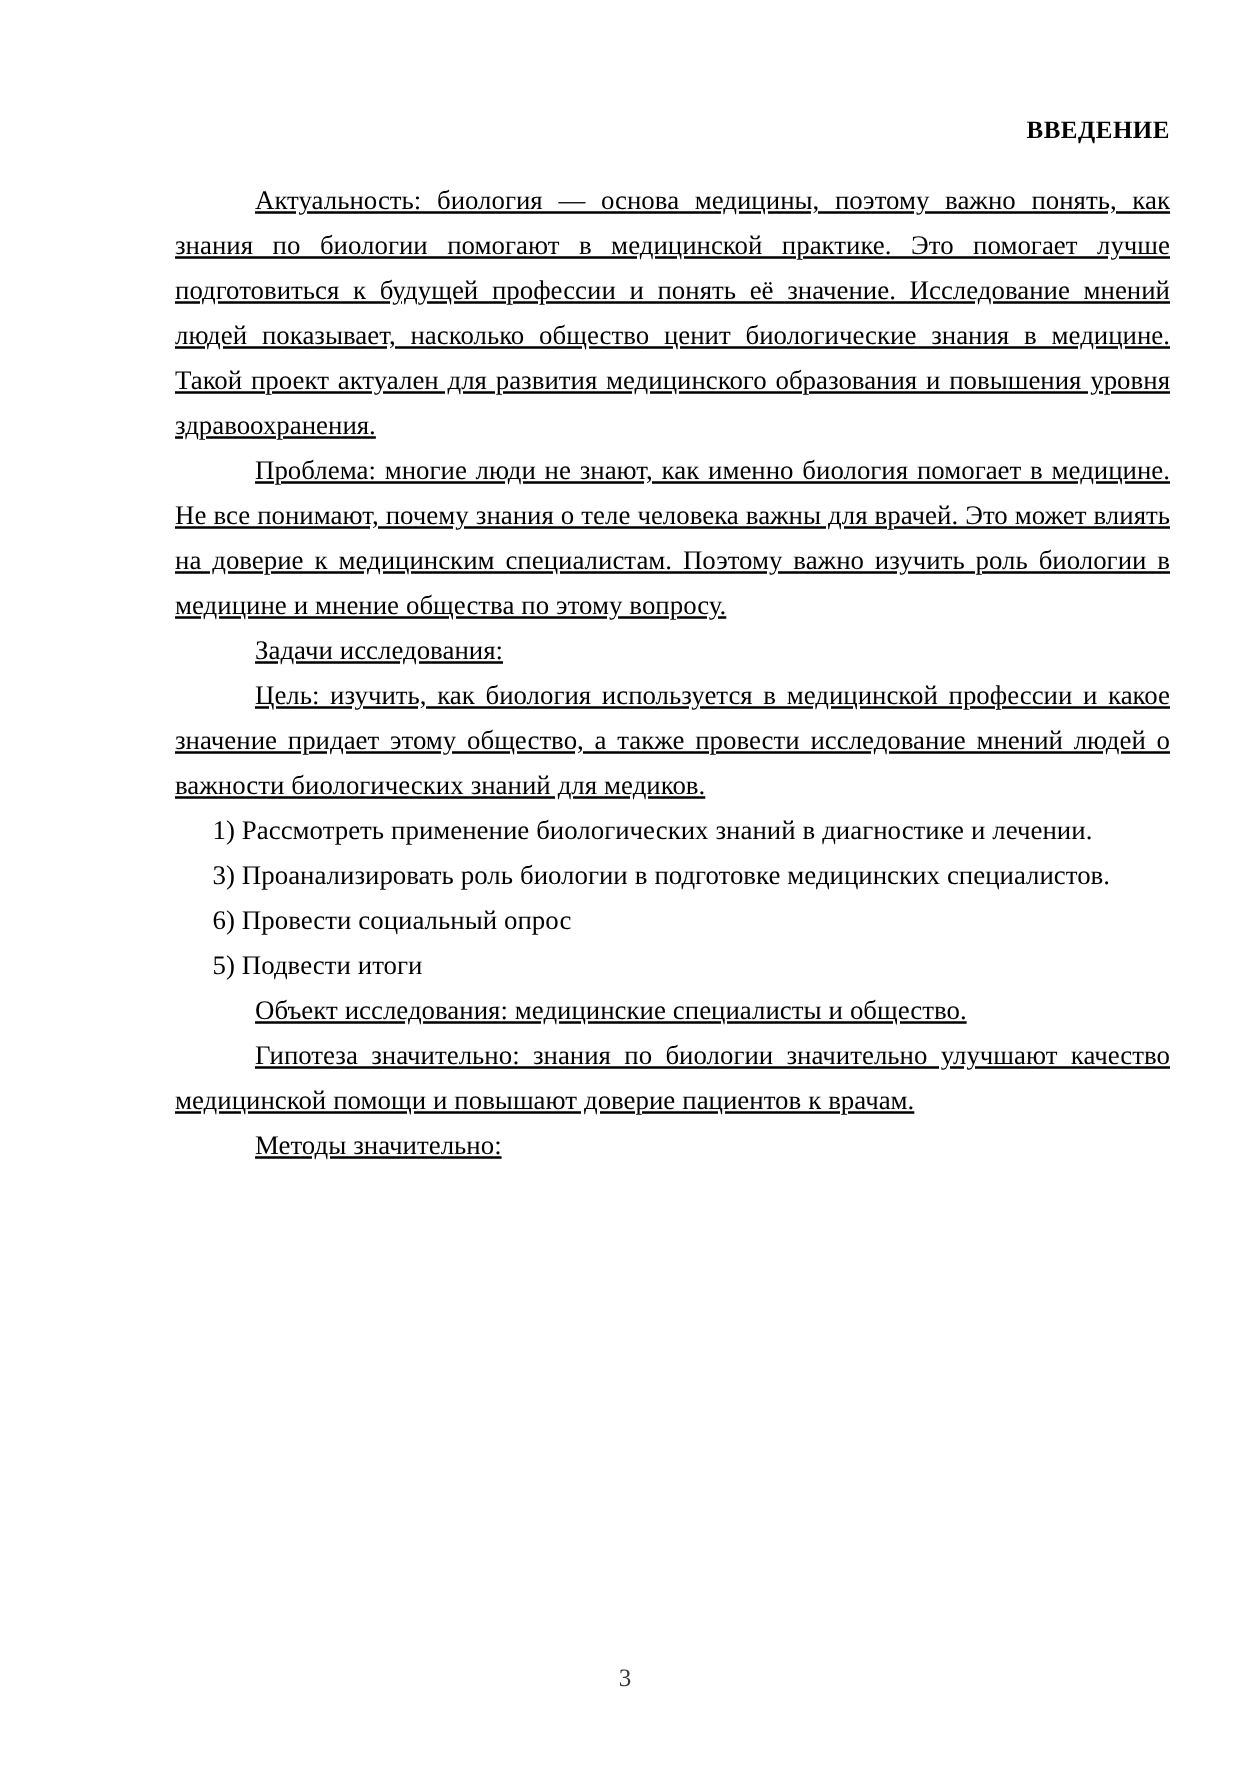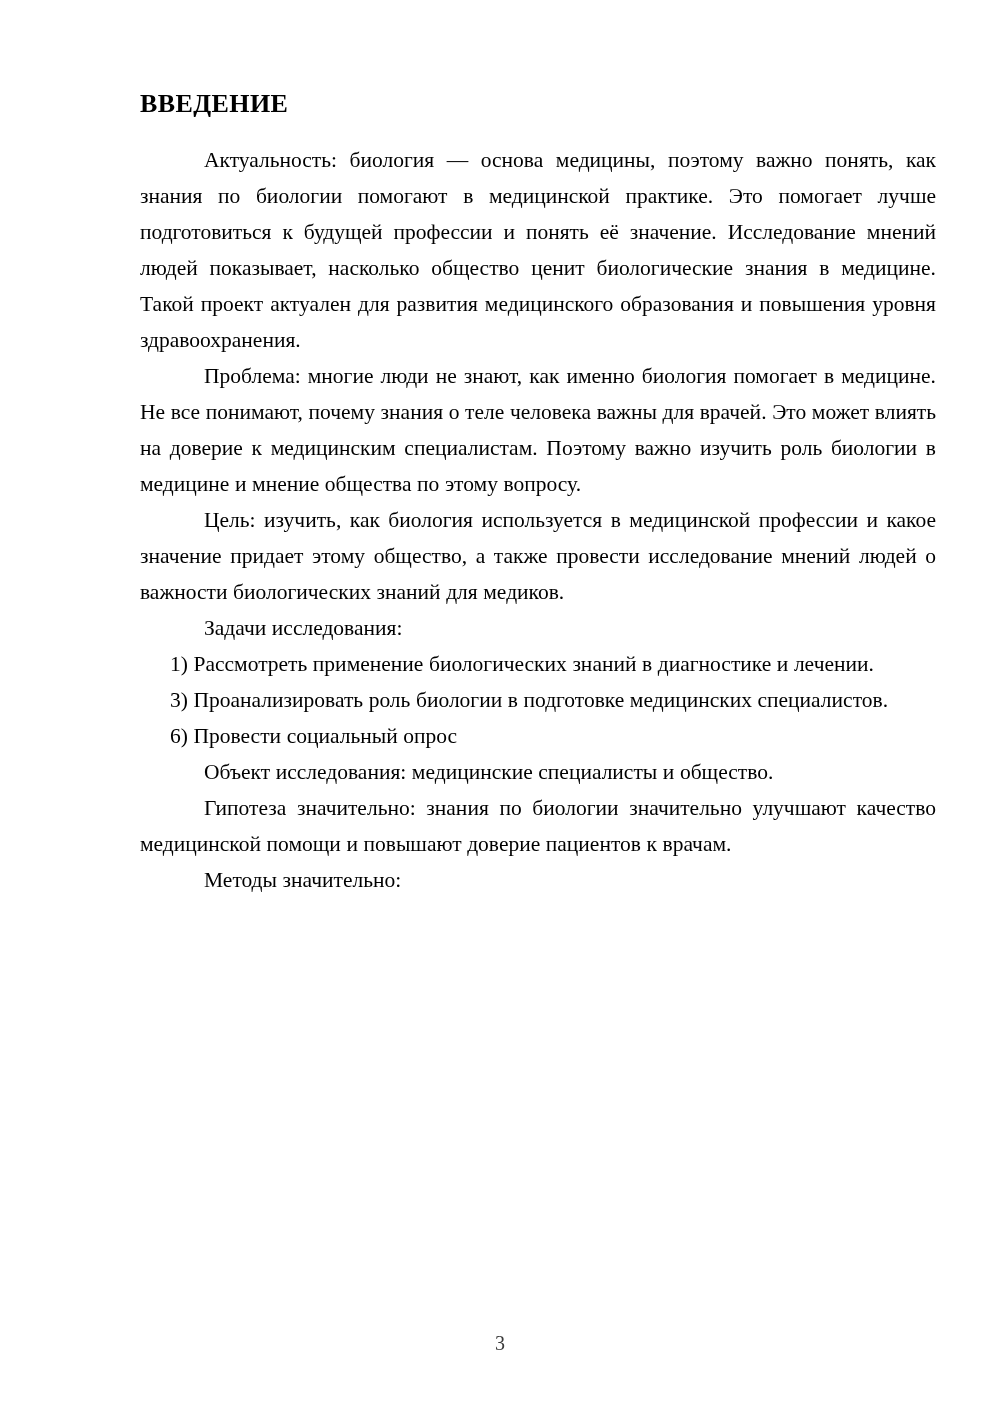--- a/index.html
+++ b/index.html
@@ -21,38 +21,39 @@
     overflow: hidden;
     box-sizing: border-box;
   }
   .content {
     position: absolute;
     left: 140px;
     top: 88px;
     width: 796px;
   }
   .doc-heading {
-    font-size: 26px;
+    font-size: 20px;
     font-weight: bold;
-    text-align: left;
+    text-align: right;
     letter-spacing: 0.4px;
     line-height: 32px;
     margin: 0 0 22px 0;
   }
   .para {
     font-size: 21.5px;
     line-height: 36px;
     text-align: justify;
     text-justify: inter-word;
     margin: 0;
     hyphens: none;
     word-spacing: 0.2px;
   }
   .para.indent {
     text-indent: 64px;
+    text-decoration: underline;
   }
   .para.indent-small {
     text-indent: 30px;
   }
   
   .para::after {
     content: "";
     display: inline-block;
     width: 100%;
   }
@@ -74,25 +75,26 @@
 <body>
 
 <div class="page">
 
   <div class="content">
     <h1 class="doc-heading">ВВЕДЕНИЕ</h1>
 
     <div>
       <p class="para indent nostretch">Актуальность: биология — основа медицины, поэтому важно понять, как знания по биологии помогают в медицинской практике. Это помогает лучше подготовиться к будущей профессии и понять её значение. Исследование мнений людей показывает, насколько общество ценит биологические знания в медицине. Такой проект актуален для развития медицинского образования и повышения уровня здравоохранения.</p>
       <p class="para indent nostretch">Проблема: многие люди не знают, как именно биология помогает в медицине. Не все понимают, почему знания о теле человека важны для врачей. Это может влиять на доверие к медицинским специалистам. Поэтому важно изучить роль биологии в медицине и мнение общества по этому вопросу.</p>
+      <p class="para indent nostretch">Задачи исследования:</p>
       <p class="para indent nostretch">Цель: изучить, как биология используется в медицинской профессии и какое значение придает этому общество, а также провести исследование мнений людей о важности биологических знаний для медиков.</p>
-      <p class="para indent nostretch">Задачи исследования:</p>
       <p class="para indent-small nostretch">1) Рассмотреть применение биологических знаний в диагностике и лечении.</p>
       <p class="para indent-small nostretch">3) Проанализировать роль биологии в подготовке медицинских специалистов.</p>
       <p class="para indent-small nostretch">6) Провести социальный опрос</p>
+      <p class="para indent-small nostretch">5) Подвести итоги</p>
       <p class="para indent nostretch">Объект исследования: медицинские специалисты и общество.</p>
       <p class="para indent nostretch">Гипотеза значительно: знания по биологии значительно улучшают качество медицинской помощи и повышают доверие пациентов к врачам.</p>
       <p class="para indent nostretch">Методы значительно:</p>
     </div>
   </div>
 
   <div class="page-number">3</div>
 
 </div>
 

